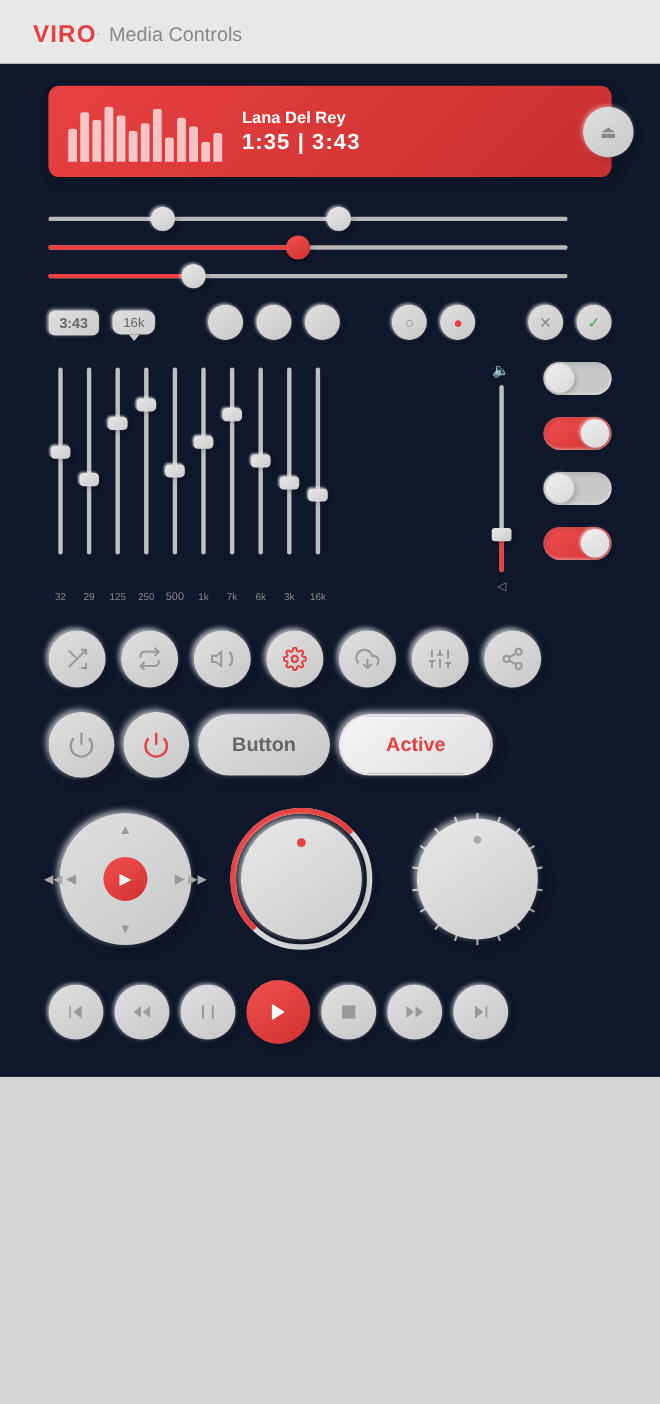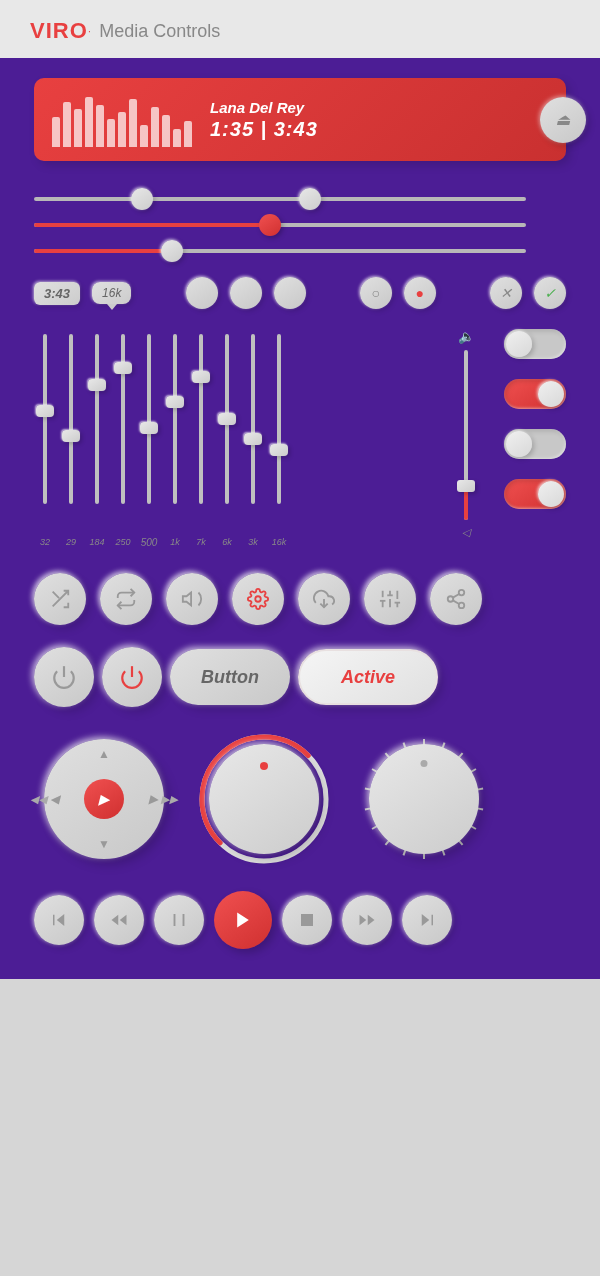--- a/index.html
+++ b/index.html
@@ -27,23 +27,22 @@
     .logo-dot { color: #e84040; font-size: 10px; vertical-align: super; }
     .header-title {
       color: #888;
       font-size: 18px;
       margin-left: 8px;
       font-weight: 300;
     }
 
     
     .content {
-      background: #4c1d95;
-      padding: 20px 34px 30px;
-      font-style: italic;
+      background: #0f172a;
+      padding: 20px 44px 30px;
     }
 
     
     .player-card {
       background: linear-gradient(135deg, #e84040 0%, #c93030 100%);
       border-radius: 10px;
       padding: 14px 18px;
       display: flex;
       align-items: center;
       margin-bottom: 28px;
@@ -555,21 +554,21 @@
         <div style="display:flex;flex-direction:column;align-items:center;width:22px;height:190px;position:relative;">
           <div style="width:4px;height:170px;background:#c0c0c0;border-radius:2px;position:relative;margin:0 auto;margin-top:10px;">
             <div class="eq-thumb" style="top:calc(68% - 6px);"></div>
           </div>
         </div>
       </div>
 
       <div style="display:flex;gap:4px;margin-top:18px;">
         <div style="width:22px;text-align:center;font-size:9px;color:#888;">32</div>
         <div style="width:22px;text-align:center;font-size:9px;color:#888;">29</div>
-        <div style="width:22px;text-align:center;font-size:9px;color:#888;">184</div>
+        <div style="width:22px;text-align:center;font-size:9px;color:#888;">125</div>
         <div style="width:22px;text-align:center;font-size:9px;color:#888;">250</div>
         <div style="width:22px;text-align:center;font-size:10px;color:#888;">500</div>
         <div style="width:22px;text-align:center;font-size:9px;color:#888;">1k</div>
         <div style="width:22px;text-align:center;font-size:9px;color:#888;">7k</div>
         <div style="width:22px;text-align:center;font-size:9px;color:#888;">6k</div>
         <div style="width:22px;text-align:center;font-size:9px;color:#888;">3k</div>
         <div style="width:22px;text-align:center;font-size:9px;color:#888;">16k</div>
       </div>
     </div>
 

